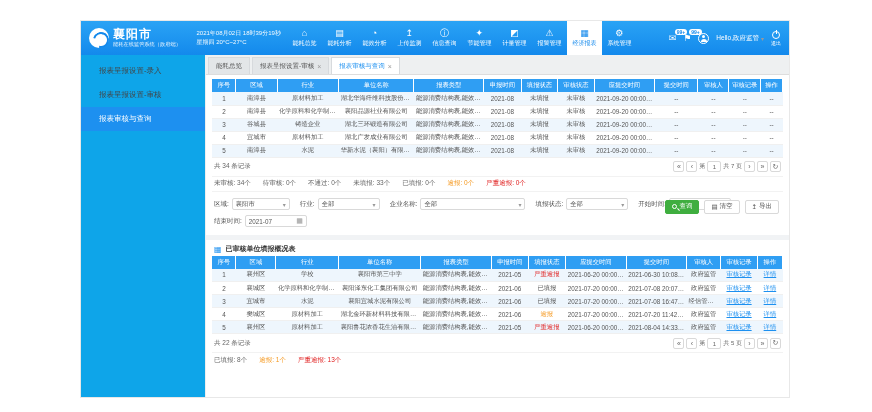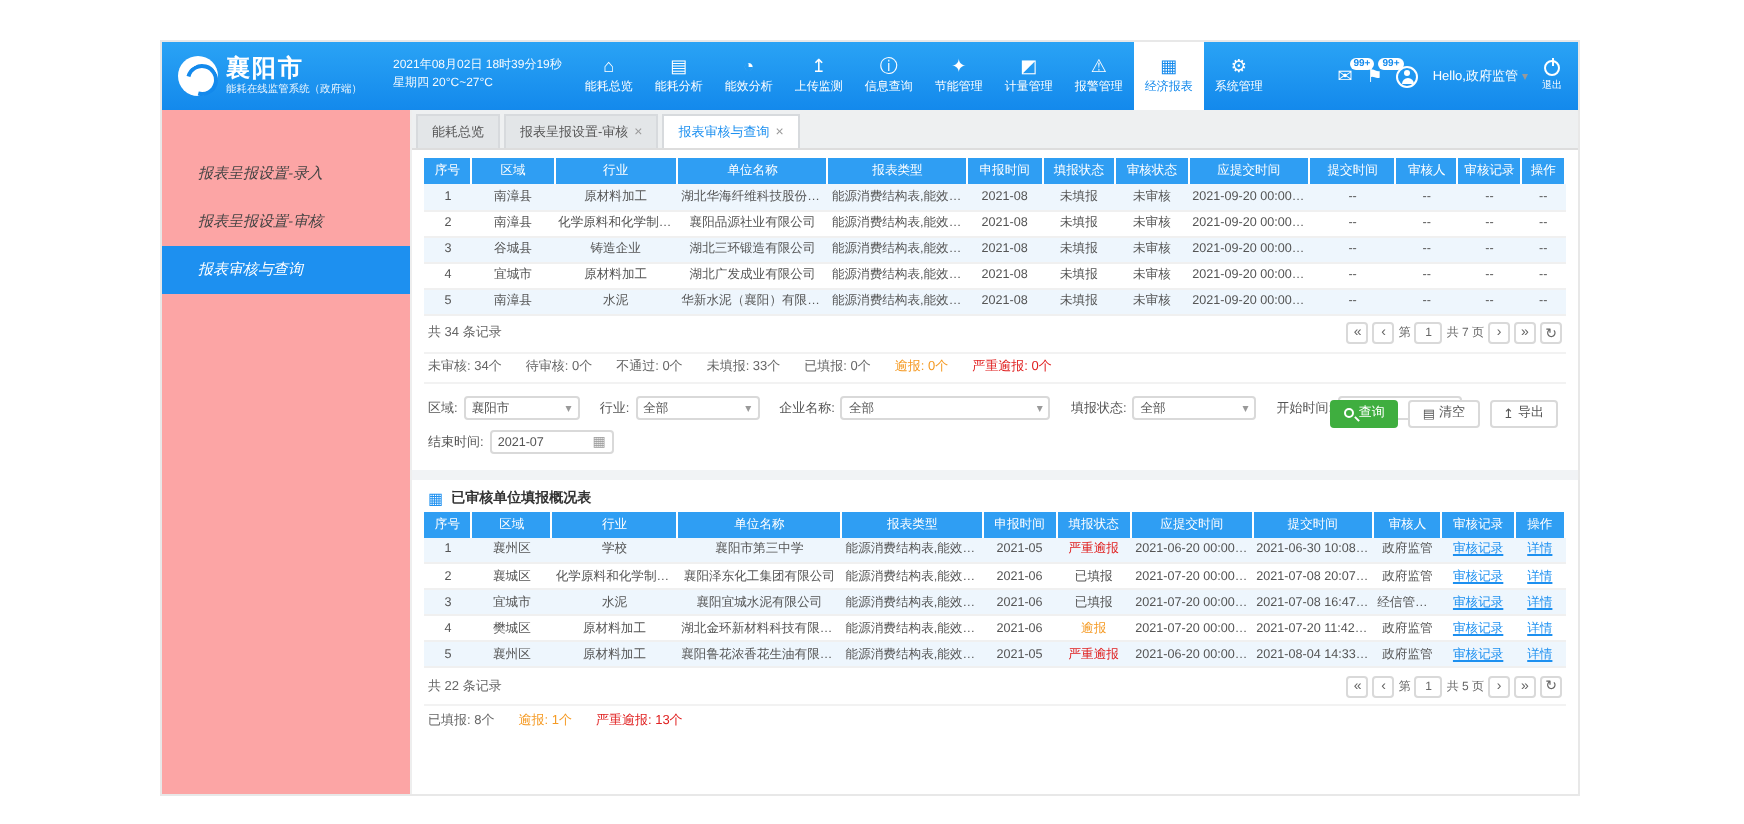--- a/index.html
+++ b/index.html
@@ -44,21 +44,21 @@
   }
   .avatar { width: 11px; height: 11px; border: 1px solid #fff; border-radius: 50%; position: relative; }
   .avatar::before { content: ""; position: absolute; left: 3px; top: 1.5px; width: 3px; height: 3px; border-radius: 50%; background: #fff; }
   .avatar::after { content: ""; position: absolute; left: 1.5px; top: 5.5px; width: 6px; height: 3px; border-radius: 3px 3px 0 0; background: #fff; }
   .greet { font-size: 6.5px; white-space: nowrap; cursor: pointer; display: flex; align-items: center; gap: 2px; }
   .logout { display: flex; flex-direction: column; align-items: center; font-size: 5px; cursor: pointer; gap: 1px; }
   .pwr { width: 8px; height: 8px; border: 1px solid #fff; border-radius: 50%; position: relative; }
   .pwr::before { content: ""; position: absolute; left: 2.5px; top: -2px; width: 1px; height: 4px; background: #fff; }
   
   .appbody { flex: 1; display: flex; min-height: 0; }
-  aside { width: 125px; flex: 0 0 125px; border-right: 1px solid #eee; padding-top: 20px; background: #fca5a5; font-style: italic; }
+  aside { width: 125px; flex: 0 0 125px; border-right: 1px solid #eee; padding-top: 4px; background: #0ea5e9; }
   .side-item { height: 24px; line-height: 24px; padding-left: 18px; font-size: 7.5px; color: #444; cursor: pointer; white-space: nowrap; }
   .side-item.active { background: #1d90f0; color: #fff; }
   main { flex: 1; display: flex; flex-direction: column; min-width: 0; }
   .tabbar { height: 20px; flex: 0 0 20px; background: #eef0f1; border-bottom: 1px solid #ddd; display: flex; align-items: flex-end; padding-left: 2px; gap: 2px; }
   .tab {
     height: 17px; display: flex; align-items: center; gap: 3px; padding: 0 7px;
     background: #e3e6e8; border: 1px solid #d7dadd; border-bottom: none; font-size: 6.5px; color: #555; cursor: pointer; white-space: nowrap;
   }
   .tab.active { background: #fff; color: #1d90f0; }
   .tab .tclose { color: #999; font-size: 7px; }

